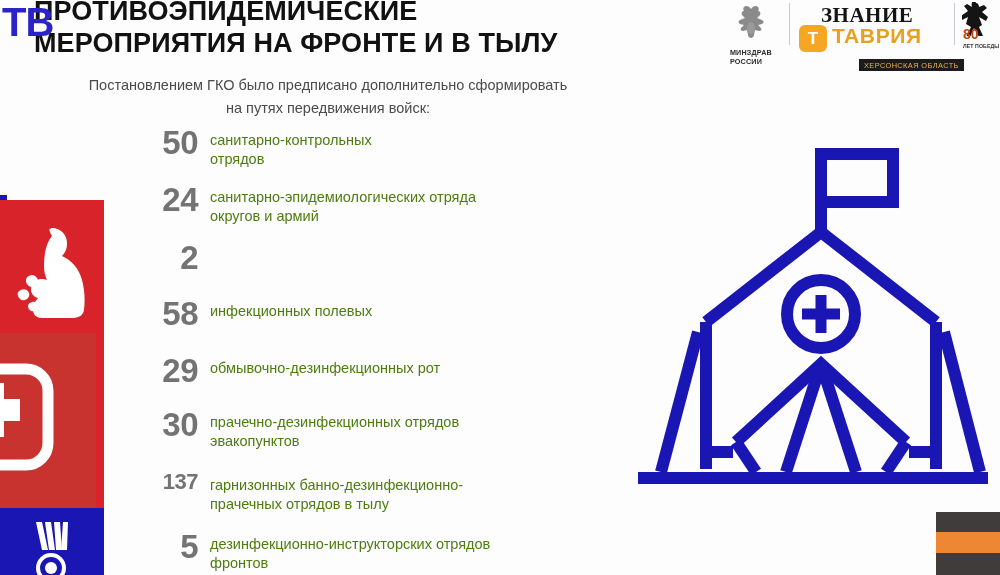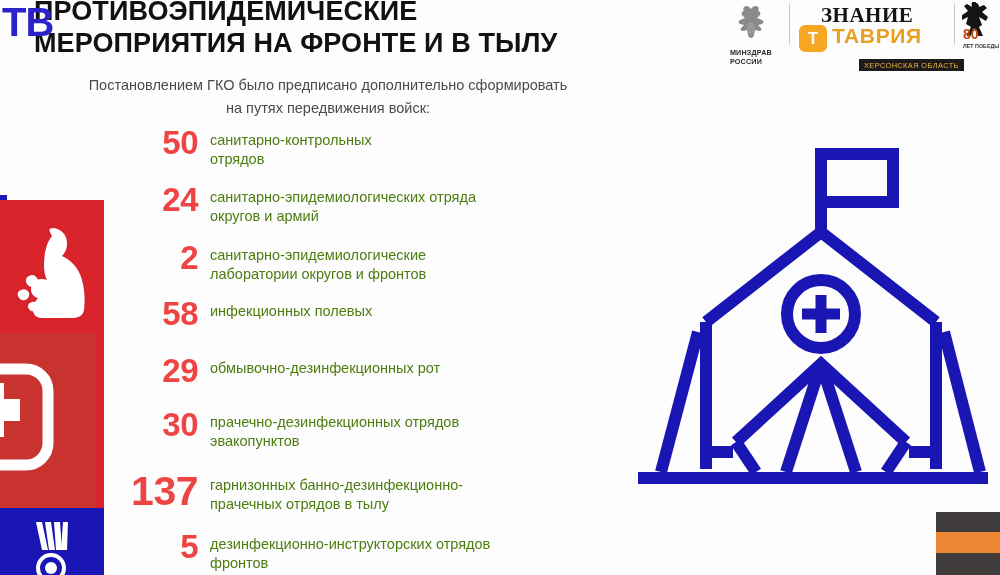--- a/index.html
+++ b/index.html
@@ -43,37 +43,37 @@
   .intro {
     position:absolute; left:28px; top:74px; width:600px; z-index:5;
     font-size:14.5px; line-height:1.62; color:#4a4a4f;text-align:center;
   }
 
   
   .stats { position:absolute; left:118px; top:126px; width:520px; z-index:5; }
   .stat-row { display:flex; align-items:flex-start; margin-bottom:1px; }
   .stat-num {
     width:92px; flex:0 0 92px; text-align:right; padding-right:12px;
-    font-size:33px; font-weight:700; color:#ef4444; line-height:1.02;
+    font-size:33px; font-weight:700; color:#737373; line-height:1.02;
     font-family:"Liberation Sans",sans-serif; letter-spacing:-0.5px;
   }
   .stat-txt {
     flex:1; font-size:14.5px; line-height:1.30; color:#4d7c0f;
     padding-top:5px; font-weight:400;
   }
   .stat-txt .ln { display:block; }
   .r-50  { height:56px; }
   .r-24  { height:57px; }
   .r-2   { height:55px; }
   .r-58  { height:56px; }
   .r-29  { height:53px; }
   .r-30  { height:62px; }
   .r-137 { height:58px; }
   .r-5   { height:54px; }
-  .r-137 .stat-num { font-size:41px; }
+  .r-137 .stat-num { font-size:22px; }
 
   
   .tent { position:absolute; left:628px; top:132px; width:370px; height:375px; z-index:3; }
 
   
   .logos { position:absolute; right:0; top:0; height:55px; z-index:6; display:flex; align-items:flex-start; }
 
   .logo-minzdrav { display:flex; align-items:center; gap:5px; padding:4px 10px 0 0;flex-direction:column; }
   .mz-text { font-size:7.2px; font-weight:700; color:#2b2b2b; line-height:1.22; letter-spacing:0.2px; }
   .divider { width:1px; height:42px; background:#c9c9cf; margin:3px 7px 0 7px; }
@@ -171,24 +171,20 @@
     <div class="stat-row r-24">
       <div class="stat-num">24</div>
       <div class="stat-txt">
         <span class="ln">санитарно-эпидемиологических отряда</span>
         <span class="ln">округов и армий</span>
       </div>
     </div>
 
     <div class="stat-row r-2">
       <div class="stat-num">2</div>
-      <div class="stat-txt">
-        <span class="ln">санитарно-эпидемиологические</span>
-        <span class="ln">лаборатории округов и фронтов</span>
-      </div>
     </div>
 
     <div class="stat-row r-58">
       <div class="stat-num">58</div>
       <div class="stat-txt">
         <span class="ln">инфекционных полевых</span>
       </div>
     </div>
 
     <div class="stat-row r-29">

